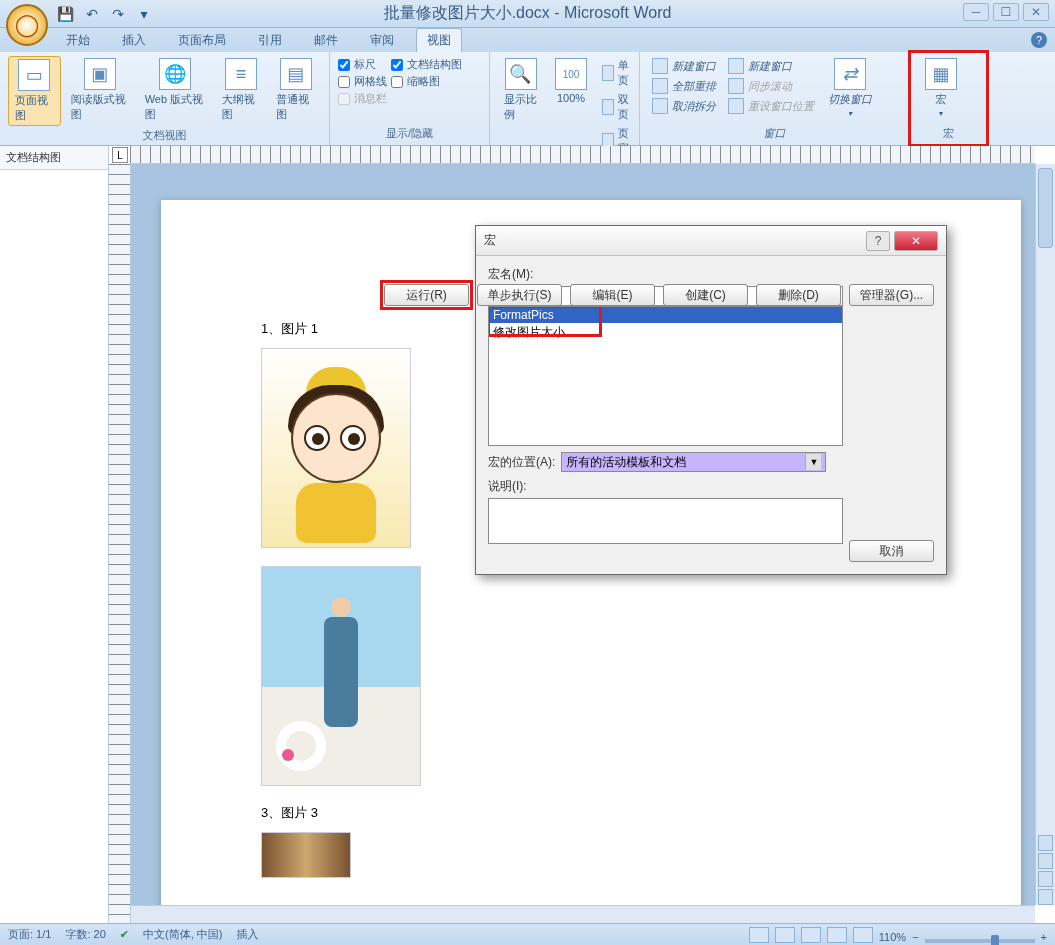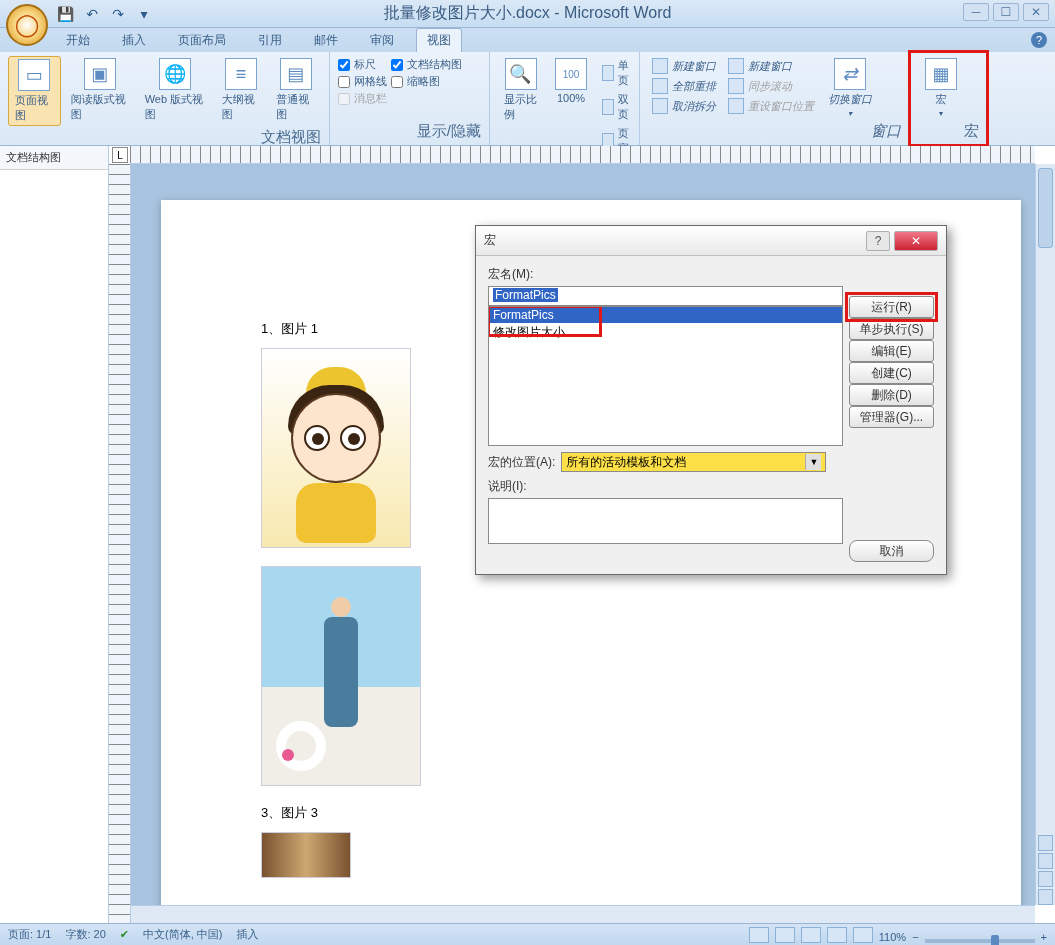--- a/index.html
+++ b/index.html
@@ -18,21 +18,21 @@
 
 .tabs { height: 24px; background: linear-gradient(#cee0f3,#c2d9ef); display:flex; align-items:flex-end; padding-left:56px; gap:12px; position:relative;}
 .tab { padding:3px 10px; color:#3a5f89; cursor:default; font-size:12px;}
 .tab.active { background:#eaf2fb; border:1px solid #9ab6d4; border-bottom:none; border-radius:3px 3px 0 0;}
 .help-icon { position:absolute; right:8px; top:4px; width:16px;height:16px;border-radius:50%;background:#4a7db5;color:#fff;display:flex;align-items:center;justify-content:center;font-size:11px;}
 
 
 .ribbon { height: 94px; background: linear-gradient(#eaf2fb,#dbe8f6); display:flex; border-bottom:1px solid #9ab6d4;}
 .rgroup { border-right:1px solid #b5cce4; padding:4px 8px 2px; display:flex; flex-direction:column; position:relative;}
 .rgroup-body { flex:1; display:flex; align-items:flex-start; gap:4px;}
-.rgroup-label { text-align:right; font-size:15px; color:#4a6b90; padding:2px 0;}
+.rgroup-label { text-align:center; font-size:11px; color:#4a6b90; padding:2px 0;}
 .bigbtn { display:flex; flex-direction:column; align-items:center; gap:2px; padding:2px 6px; font-size:11px; color:#3a5f89; min-width:46px;}
 .bigbtn.active { background:#f9e3b1; border:1px solid #d8a93a; border-radius:3px;}
 .bigbtn .ico { width:32px; height:32px; background:#fff; border:1px solid #7aa3cf; display:flex;align-items:center;justify-content:center; font-size:18px; color:#5b8bc0;}
 .chkrow { display:flex; align-items:center; gap:4px; font-size:11px; color:#3a5f89; padding:1px 0;}
 .chkrow input { width:12px; height:12px;}
 .col { display:flex; flex-direction:column;}
 .smbtn { display:flex; align-items:center; gap:4px; font-size:11px; color:#3a5f89; padding:2px 4px;}
 .smbtn.dis { color:#a0a0a0;}
 .smbtn .mi { width:16px;height:16px;background:#d6e6f6;border:1px solid #8ab1d8;display:inline-block;}
 .red-box { border:3px solid #e01818; position:absolute;}
@@ -75,27 +75,27 @@
 .dlg-title .right { margin-left:auto; display:flex; gap:4px;}
 .dlg-title .hb{width:24px;height:20px;background:#e8e8e8;border:1px solid #b0b0b0;display:flex;align-items:center;justify-content:center;font-size:12px;color:#555;border-radius:2px;}
 .dlg-title .hb.close{background:linear-gradient(#e78,#c23);color:#fff;width:44px;}
 .dlg-body { padding:10px 12px; position:relative; height:calc(100% - 30px);}
 .dlg-lbl { font-size:12px; color:#333; margin-bottom:3px;}
 .dlg-input { width:355px; height:20px; border:1px solid #8a8a8a; background:#fff; font-size:12px; font-family:"SimSun"; padding:1px 4px; }
 .dlg-input .sel { background:#3165c5; color:#fff; padding:0 2px;}
 .dlg-list { width:355px; height:140px; border:1px solid #8a8a8a; background:#fff; font-size:12px; font-family:"SimSun"; overflow:hidden;}
 .dlg-list .row { padding:1px 4px;}
 .dlg-list .row.sel { background:#3165c5; color:#fff;}
-.dlg-btns { position:absolute; right:12px; top:40px; display:flex; flex-direction:column; gap:0;}
+.dlg-btns { position:absolute; right:12px; top:28px; display:flex; flex-direction:row; gap:8px;}
 .dlg-btn { width:85px; height:22px; background:linear-gradient(#fff,#e4e4e4); border:1px solid #8a8a8a; font-size:12px; color:#333; display:flex;align-items:center;justify-content:center; border-radius:3px;}
 .dlg-row2 { display:flex; align-items:center; gap:6px; margin-top:6px;}
-.dlg-select { flex:1; height:20px; border:1px solid #8a8a8a; background:#fde047; font-size:12px; padding:0 4px; display:flex;align-items:center;justify-content:space-between;}
+.dlg-select { flex:1; height:20px; border:1px solid #8a8a8a; background:#c4b5fd; font-size:12px; padding:0 4px; display:flex;align-items:center;justify-content:space-between;}
 .dlg-select .arr{width:16px;height:16px;background:#e0e0e0;border-left:1px solid #aaa;display:flex;align-items:center;justify-content:center;font-size:9px;}
 .dlg-textarea { width:355px; height:46px; border:1px solid #8a8a8a; background:#fff; margin-top:2px;}
-.dlg-cancel { position:absolute; right:12px; bottom:12px;border-radius:8px;}
+.dlg-cancel { position:absolute; right:12px; bottom:12px;}
 
 
 .statusbar { position:absolute; left:0; right:0; bottom:0; height:22px; background:linear-gradient(#d4e4f5,#c1d8ef); display:flex; align-items:center; padding:0 8px; font-size:11px; color:#3a5f89; gap:14px; border-top:1px solid #9ab6d4;}
 .statusbar .right { margin-left:auto; display:flex; align-items:flex-end; gap:6px;}
 .viewbtn{width:20px;height:16px;background:#d6e6f6;border:1px solid #8ab1d8;display:inline-block;}
 .zoom-slider{width:110px;height:4px;background:#9cb8d6;position:relative;}
 .zoom-slider .th{position:absolute;left:60%;top:-4px;width:8px;height:12px;background:#5b8bc0;border-radius:2px;}
 
 
 .ruler-marks{position:absolute;inset:0;background:repeating-linear-gradient(90deg,#888 0,#888 1px,transparent 1px,transparent 10px);}

